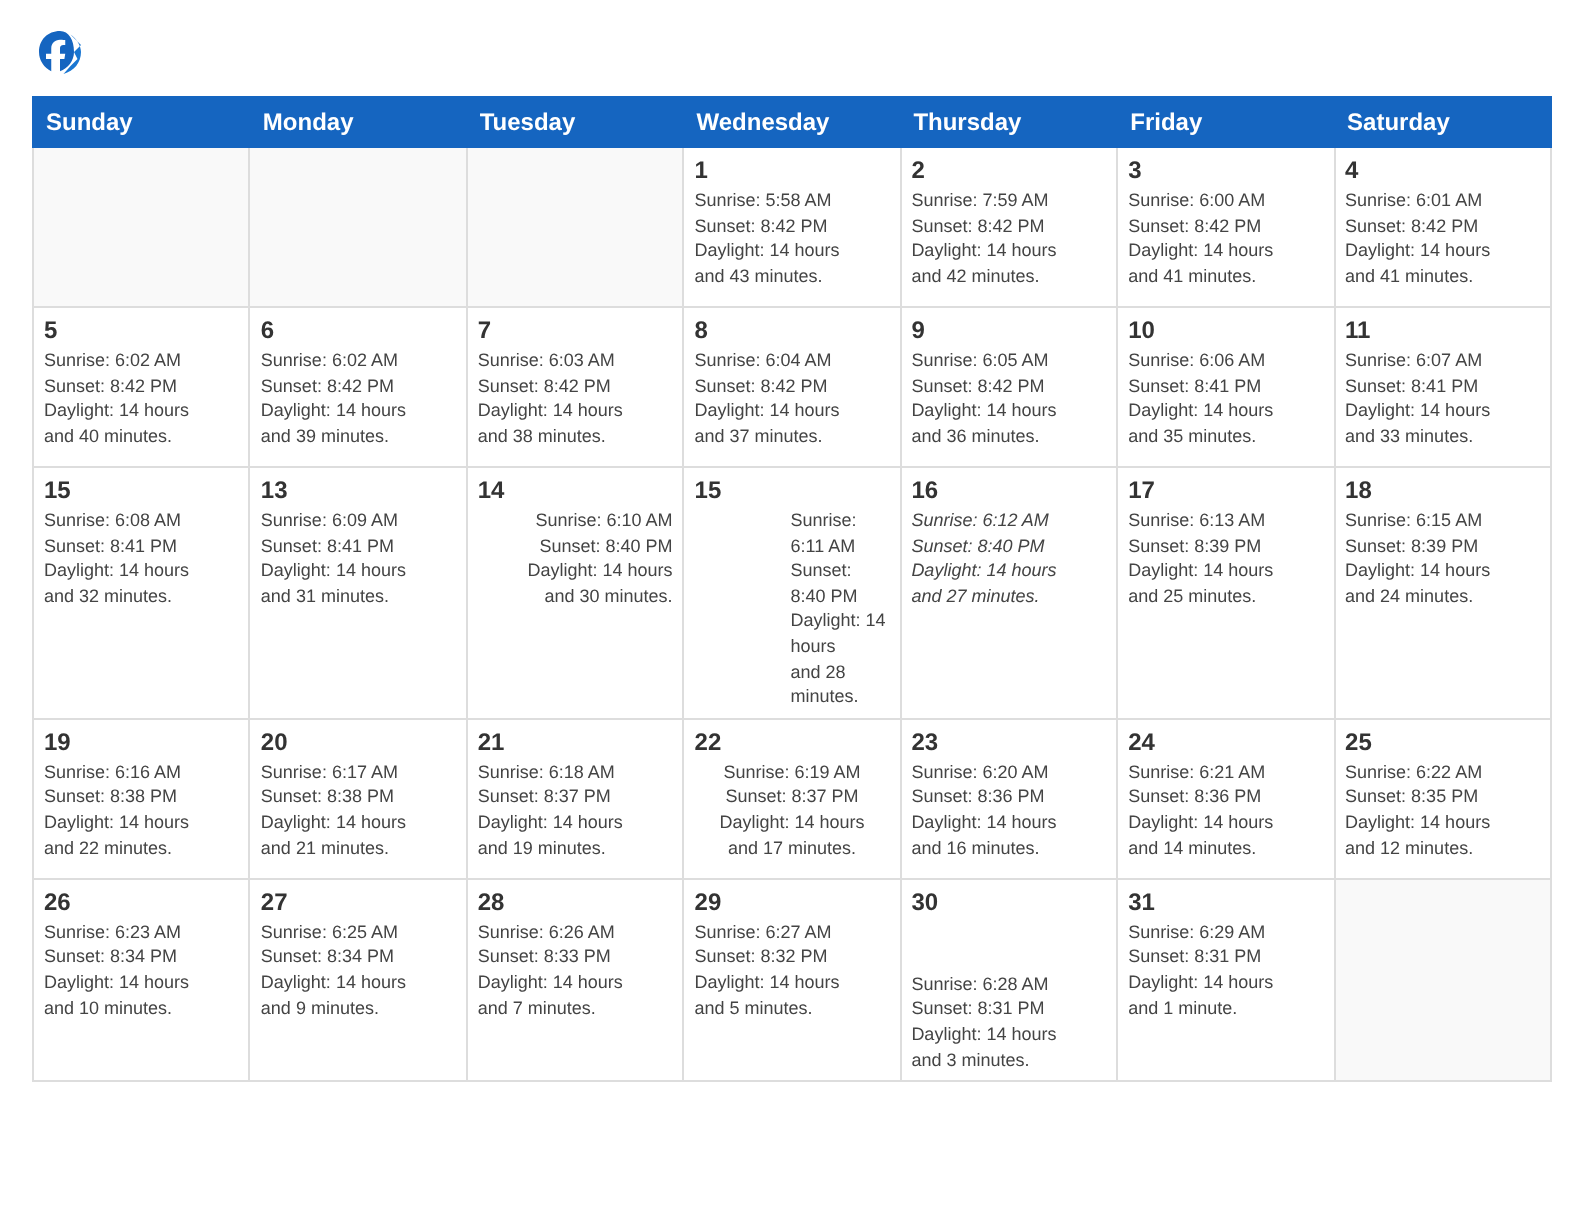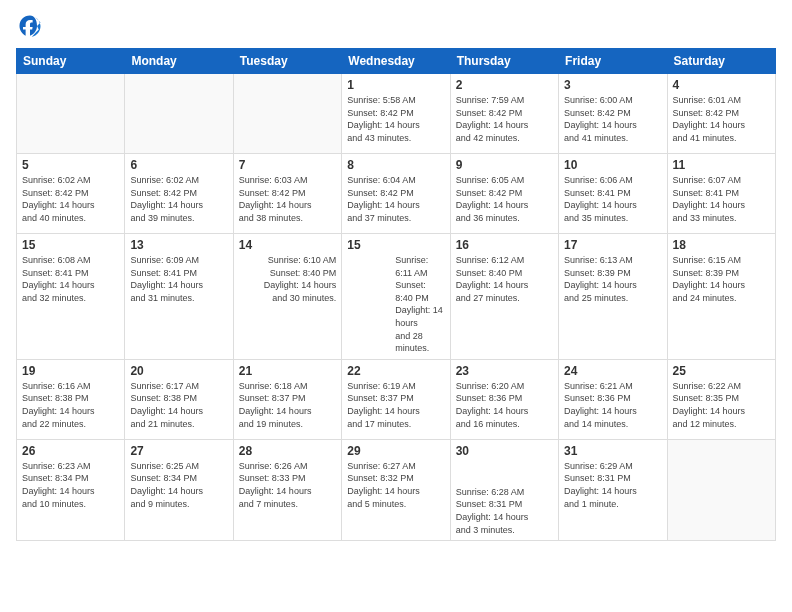--- a/index.html
+++ b/index.html
@@ -238,21 +238,21 @@
           </td>
           <td>
             <span class="day-num">15</span>
             <div class="day-info" style="white-space: pre-line; margin-left: 48px;">Sunrise: 6:11 AM
 Sunset: 8:40 PM
 Daylight: 14 hours
 and 28 minutes.</div>
           </td>
           <td>
             <span class="day-num">16</span>
-            <div class="day-info" style="white-space: pre-line;">Sunrise: 6:12 AM
+            <div class="day-info" style="white-space: pre-line; font-style: italic;">Sunrise: 6:12 AM
 Sunset: 8:40 PM
 Daylight: 14 hours
 and 27 minutes.</div>
           </td>
           <td>
             <span class="day-num">17</span>
             <div class="day-info" style="white-space: pre-line;">Sunrise: 6:13 AM
 Sunset: 8:39 PM
 Daylight: 14 hours
 and 25 minutes.</div>
@@ -282,21 +282,21 @@
           </td>
           <td>
             <span class="day-num">21</span>
             <div class="day-info" style="white-space: pre-line;">Sunrise: 6:18 AM
 Sunset: 8:37 PM
 Daylight: 14 hours
 and 19 minutes.</div>
           </td>
           <td>
             <span class="day-num">22</span>
-            <div class="day-info" style="white-space: pre-line;">Sunrise: 6:19 AM
+            <div class="day-info" style="white-space: pre-line; text-align: center;">Sunrise: 6:19 AM
 Sunset: 8:37 PM
 Daylight: 14 hours
 and 17 minutes.</div>
           </td>
           <td>
             <span class="day-num">23</span>
             <div class="day-info" style="white-space: pre-line;">Sunrise: 6:20 AM
 Sunset: 8:36 PM
 Daylight: 14 hours
 and 16 minutes.</div>

